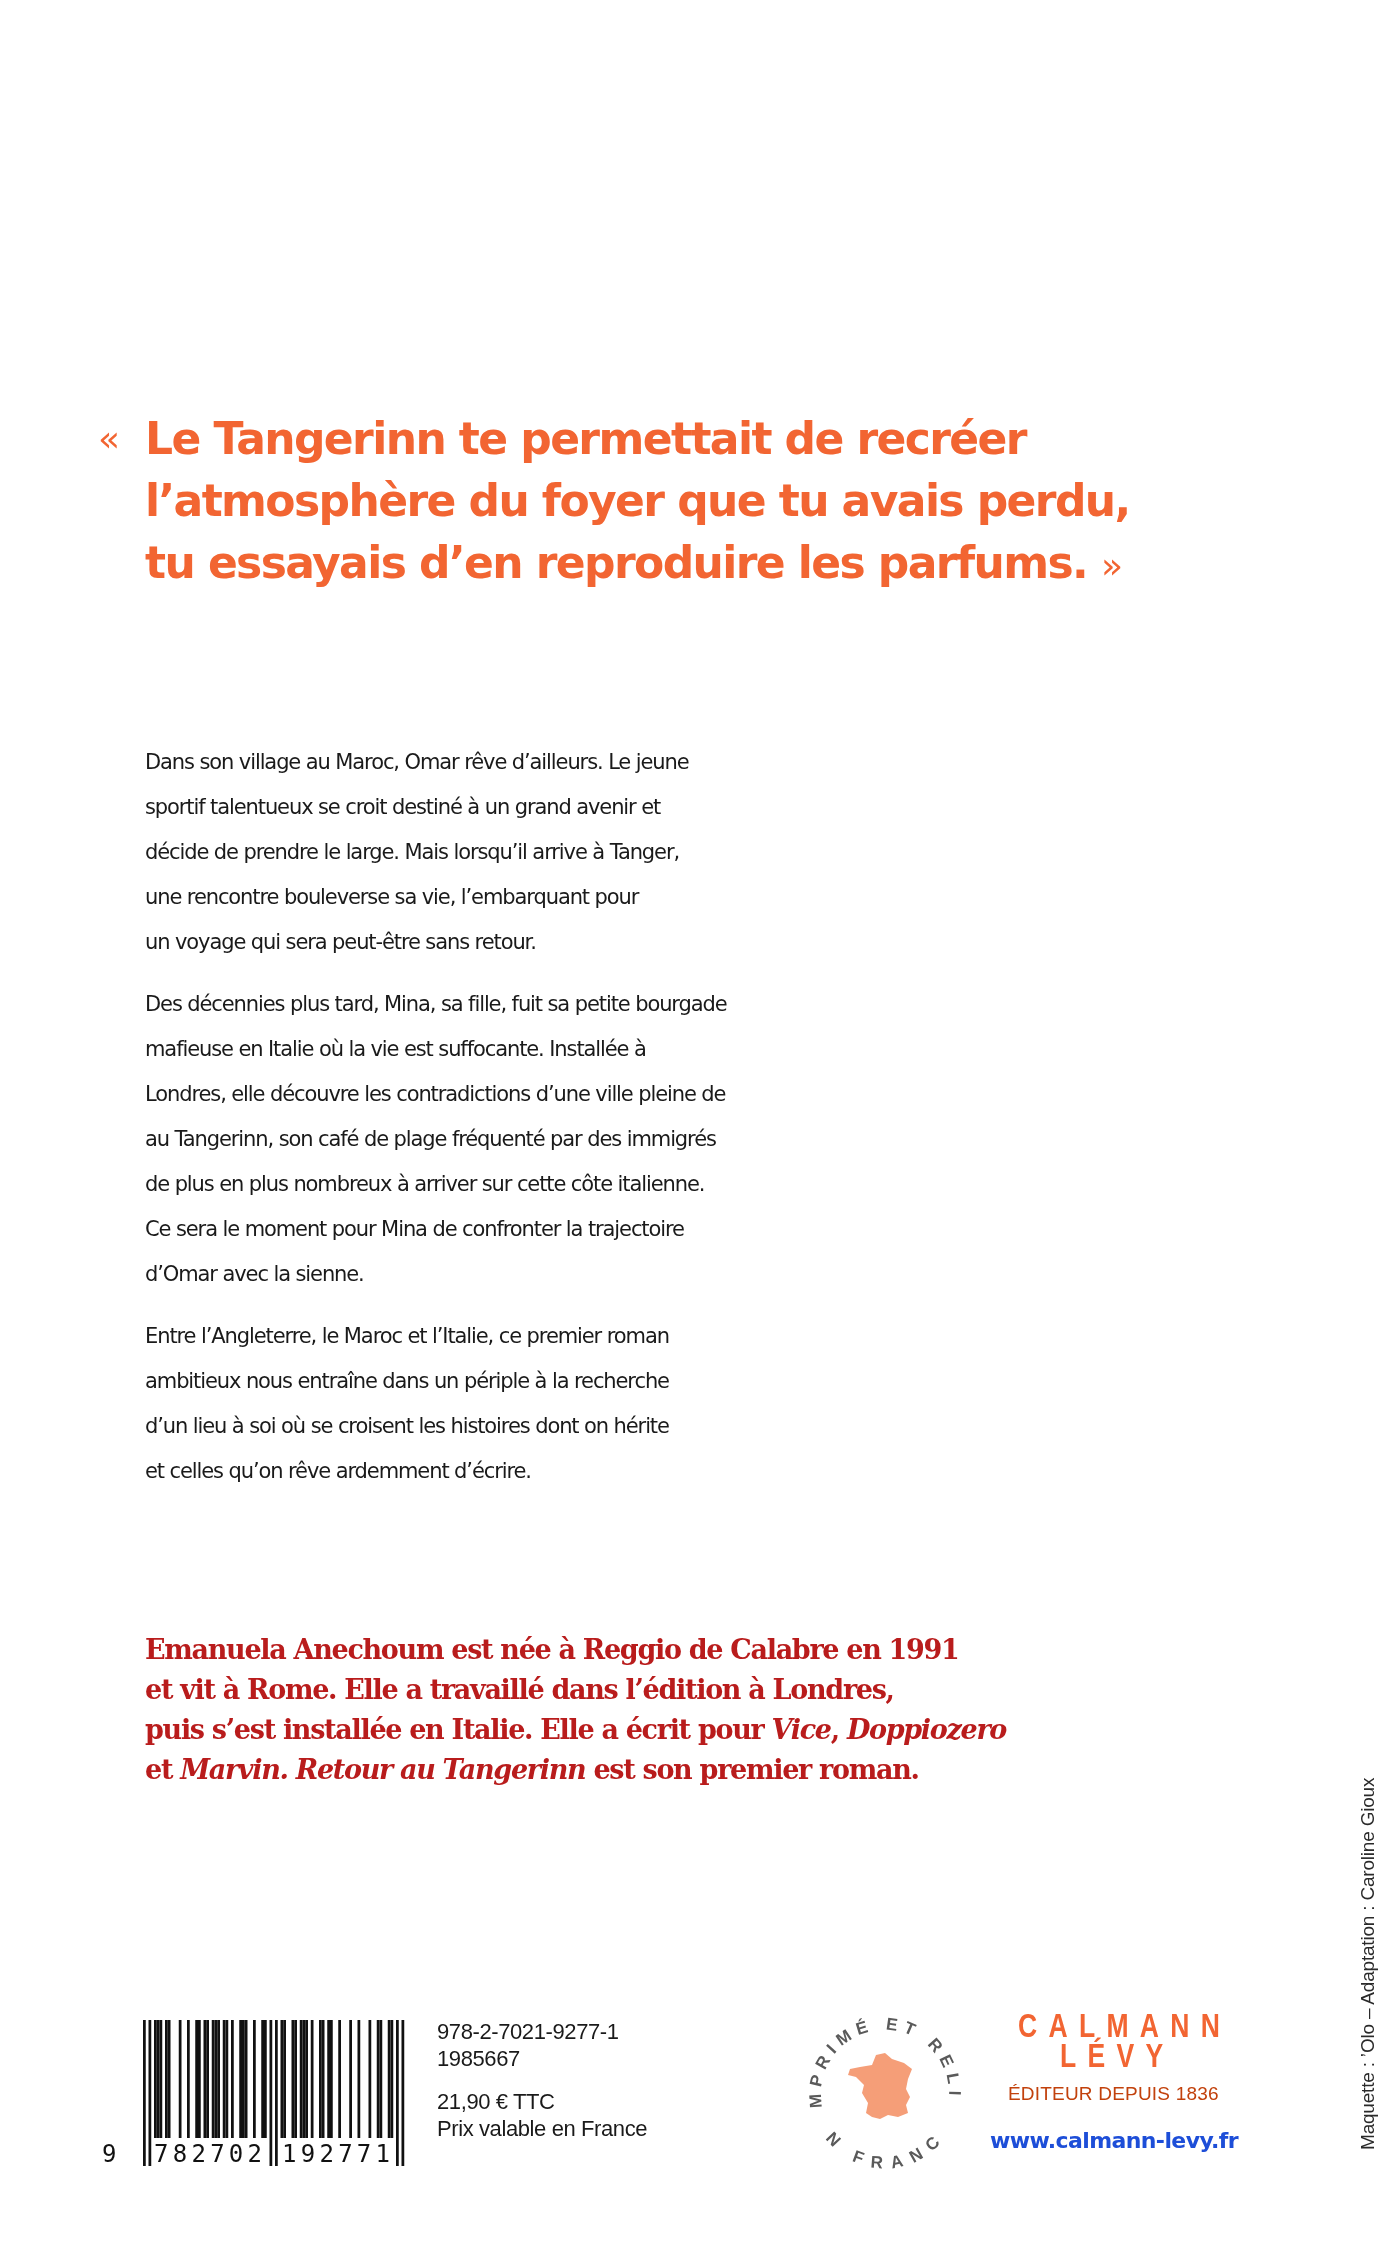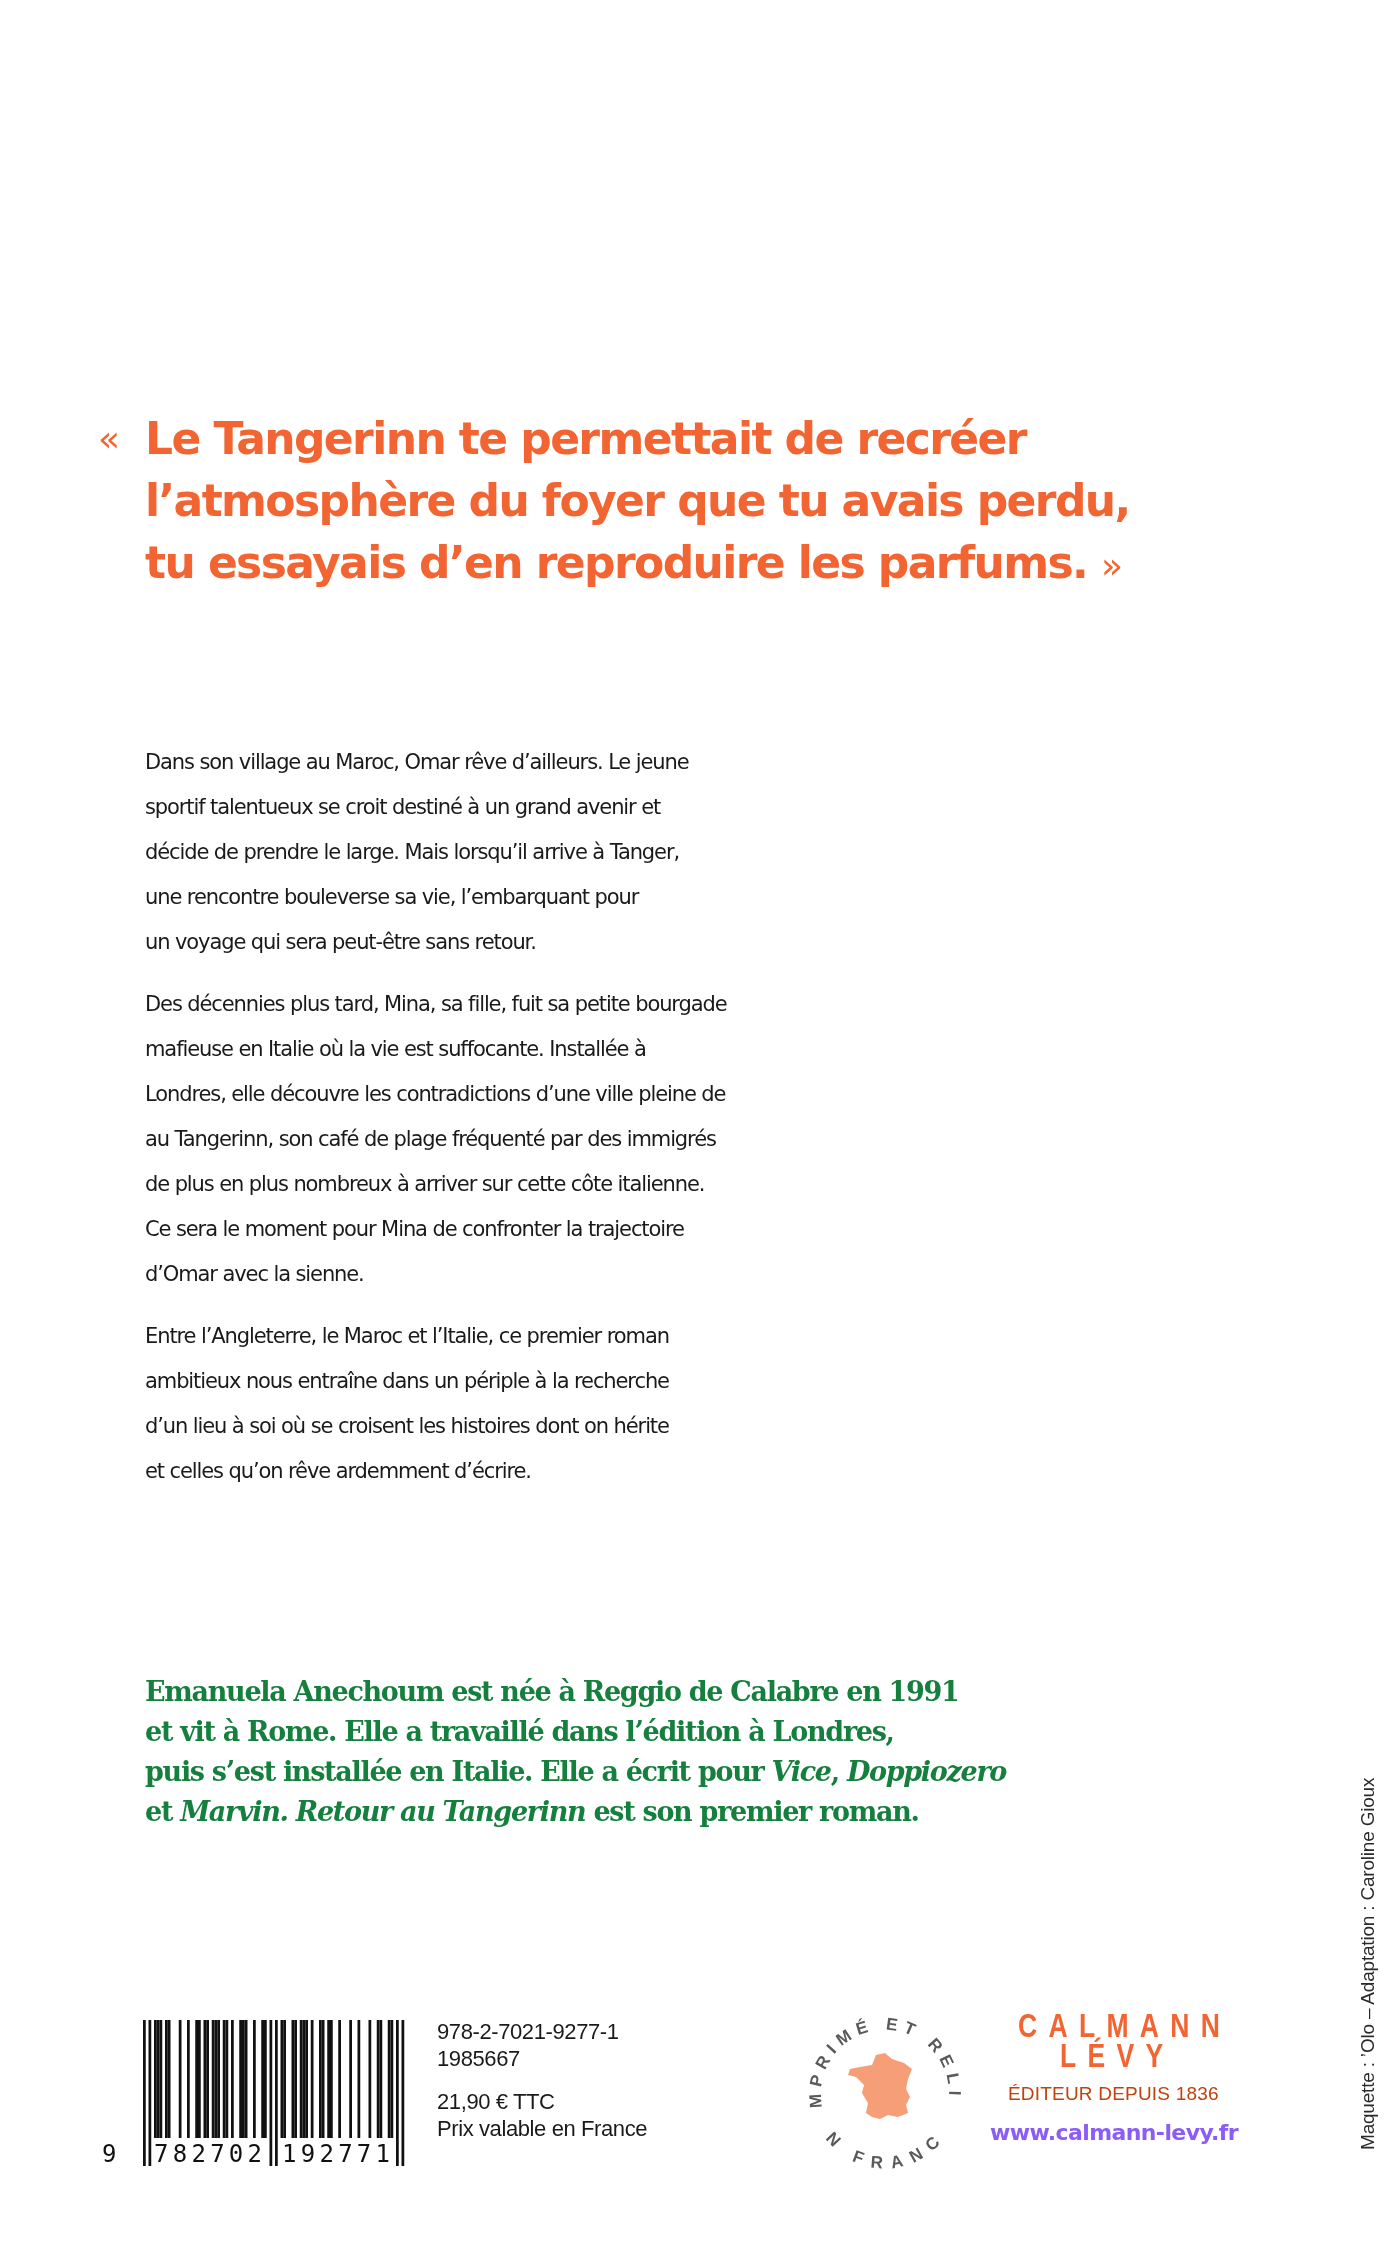--- a/index.html
+++ b/index.html
@@ -55,28 +55,28 @@
     .blurb p {
       margin: 0 0 17px 0;
     }
     .blurb .line {
       display: block;
       white-space: nowrap;
     }
     .bio {
       position: absolute;
       left: 145px;
-      top: 1672px;
+      top: 1630px;
       width: 1000px;
       font-family: "DejaVu Serif", serif;
       font-weight: bold;
       font-size: 27px;
       line-height: 40px;
       letter-spacing: -1.3px;
-      color: #15803d;
+      color: #b91c1c;
     }
     .bio .line {
       display: block;
       white-space: nowrap;
     }
     .bio i {
       font-style: italic;
     }
     .barcode {
       position: absolute;
@@ -152,25 +152,25 @@
       font-family: Liberation Sans, sans-serif;
       font-size: 19px;
       font-weight: normal;
       color: #c2410c;
       letter-spacing: 0.2px;
       white-space: nowrap;
     }
     .publisher .website {
       position: absolute;
       left: 0;
-      top: 112px;
+      top: 120px;
       font-family: "DejaVu Sans", sans-serif;
       font-size: 22px;
       font-weight: bold;
-      color: #8b5cf6;
+      color: #1d4ed8;
       letter-spacing: -0.6px;
       white-space: nowrap;
     }
     .credits {
       position: absolute;
       left: 1357px;
       top: 2150px;
       transform: rotate(-90deg);
       transform-origin: left top;
       font-family: "Liberation Sans", sans-serif;

